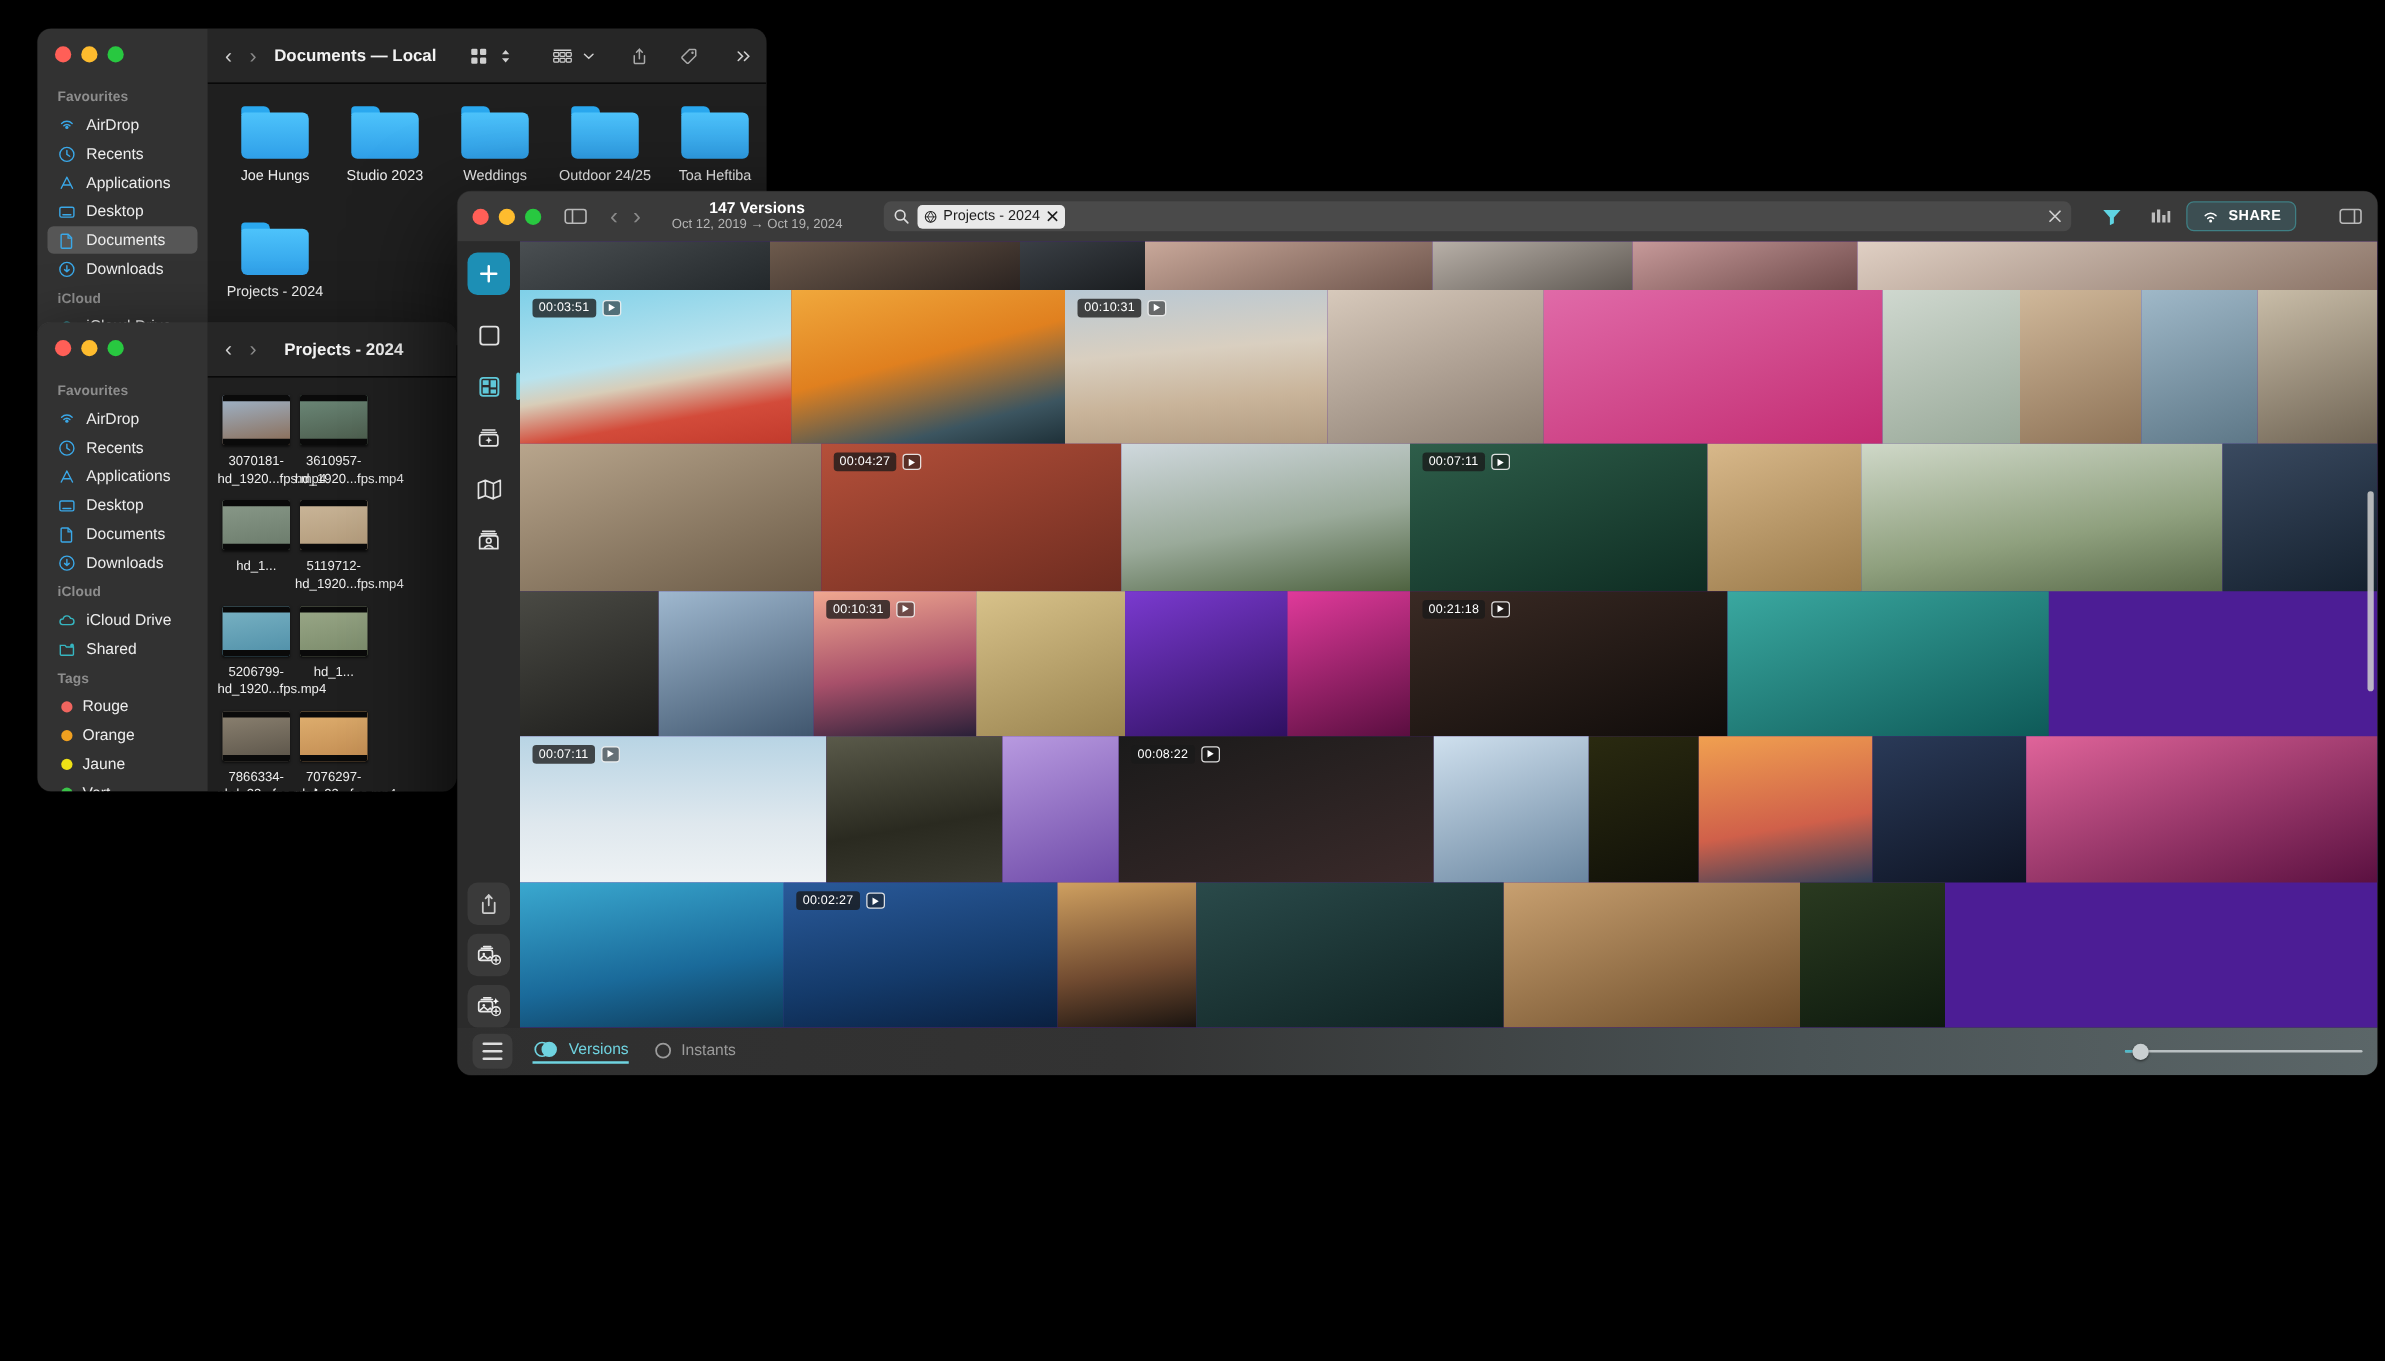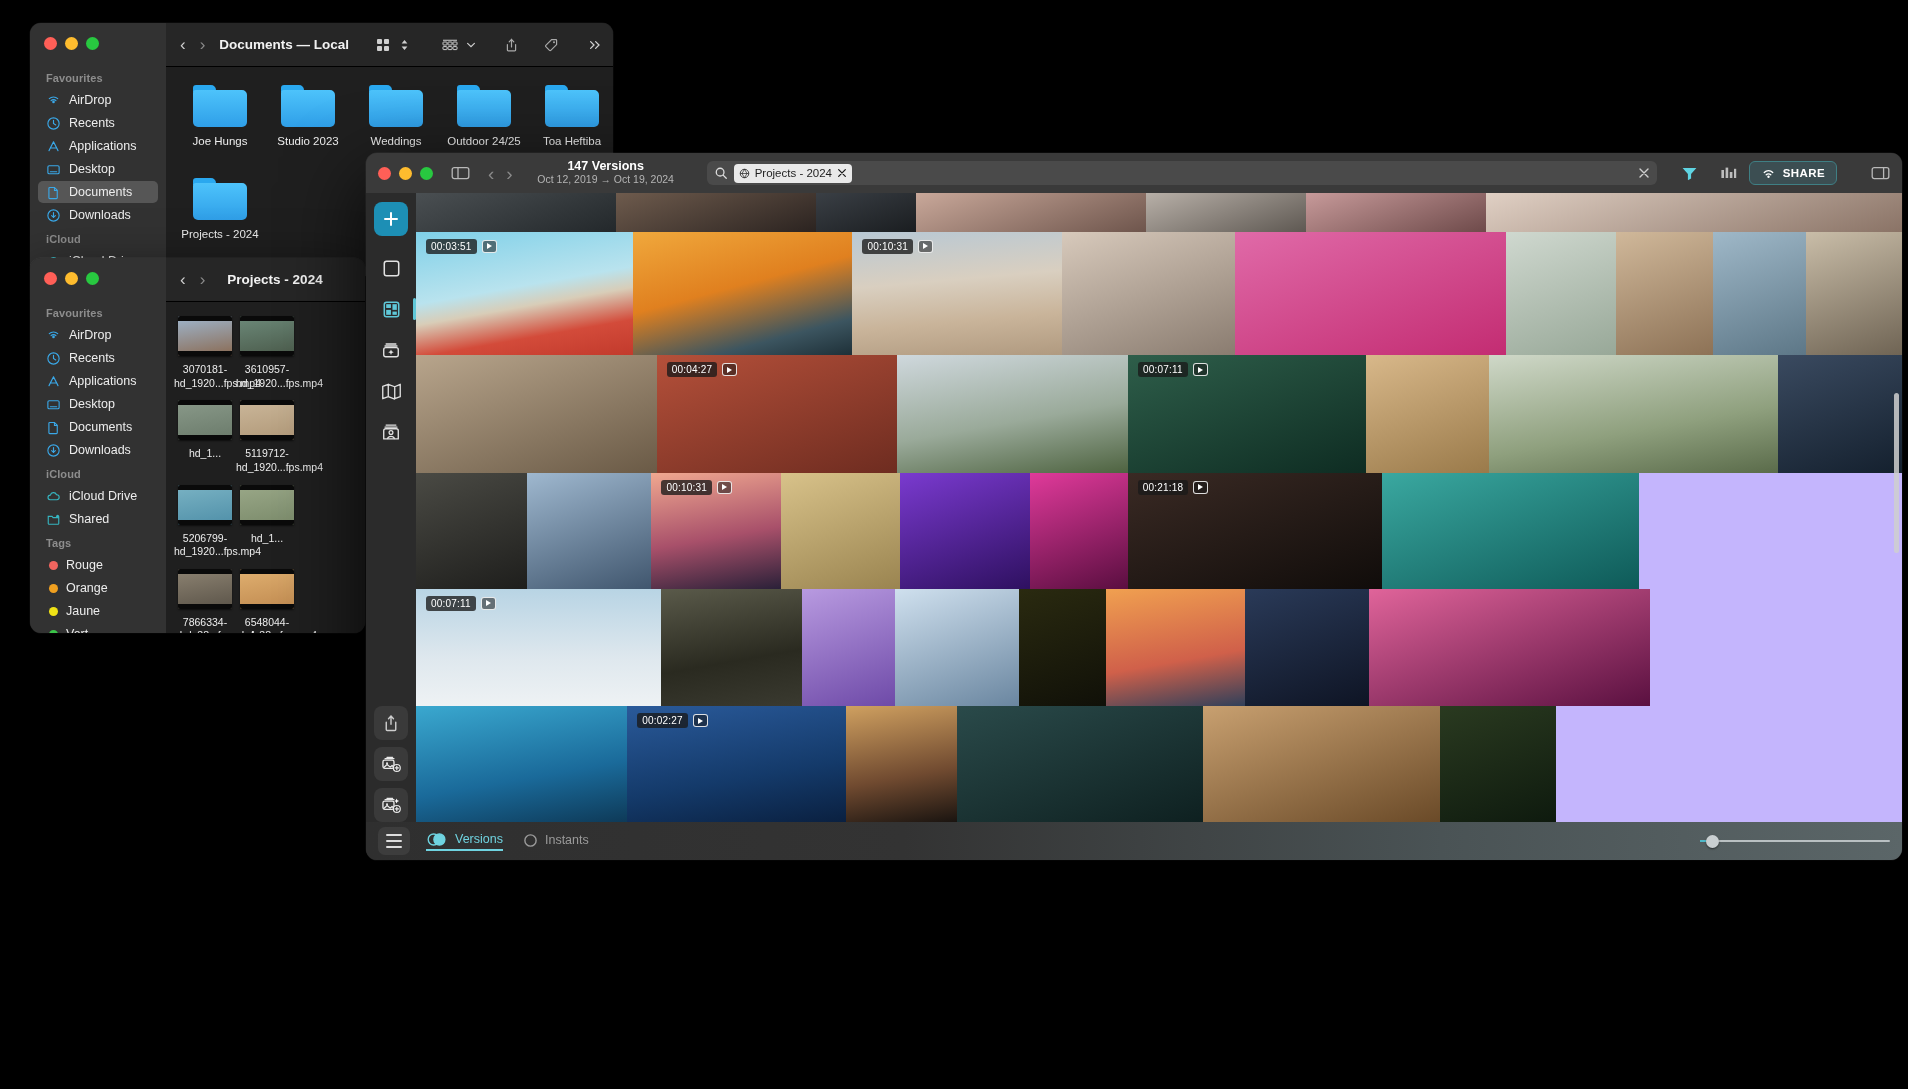--- a/index.html
+++ b/index.html
@@ -128,21 +128,21 @@
   }
   .rail-btn.accent { background:#1d8fb5; color:#fff; }
   .rail-btn.soft { background:#3a3a3a; }
   .rail-btn.active { color:#5fc8d8; }
   .rail-btn.active::after {
     content:""; position:absolute; right:-8px; top:6px;
     width:3px; height:22px; background:#5fc8d8; border-radius:2px;
   }
   .rail-spacer { flex:1; }
 
-  .content { flex:1; min-width:0; position:relative; background:#c4b5fd; overflow:hidden; }
+  .content { flex:1; min-width:0; position:relative; background:#4c1d95; overflow:hidden; }
   .mosaic { position:absolute; inset:0; display:flex; flex-direction:column; }
   .mrow { display:flex; width:100%; }
   .cellimg { position:relative; overflow:hidden; flex:0 0 auto; height:100%; }
   .badge {
     position:absolute; display:flex; align-items:center; gap:5px;
   }
   .tstamp {
     background:rgba(25,25,25,.78); color:#fff; font-size:10px;
     padding:2px 5px; border-radius:3px; letter-spacing:.2px;
     font-family:"Liberation Sans", sans-serif;
@@ -495,21 +495,21 @@
               <div class="bars b"></div>
             </div>
             <div class="fname2">7866334-</div>
             <div class="fname2">uhd_38...fps.mp4</div>
           </div>
           <div class="fcell" style="width: 62px; flex: 0 0 62px; margin-bottom: 10px;">
             <div class="thumb" style="background:linear-gradient(170deg,#e0b070,#c08a50);">
               <div class="bars t"></div>
               <div class="bars b"></div>
             </div>
-            <div class="fname2">6548044-</div>
+            <div class="fname2">7076297-</div>
             <div class="fname2">uhd_38...fps.mp4</div>
           </div>
         </div>
     </div>
   </div>
 
   <div class="app">
 
     <div class="app-tb">
       <div class="traffic">
@@ -747,20 +747,28 @@
               <div class="cellimg" style="width: 16.4645%; background: linear-gradient(rgb(184, 212, 228) 0%, rgb(223, 232, 238) 60%, rgb(238, 242, 244) 100%);">
                 <div class="badge" style="left: 10px; top: 7px;">
                   <span class="tstamp">00:07:11</span>
                   <span class="playbtn">
                     <i></i>
                   </span>
                 </div>
               </div>
               <div class="cellimg" style="width: 9.53206%; background: linear-gradient(170deg, rgb(90, 90, 74) 0%, rgb(42, 42, 32) 60%, rgb(58, 58, 48) 100%);"></div>
               <div class="cellimg" style="width: 6.23917%; background: linear-gradient(160deg, rgb(184, 154, 224), rgb(110, 74, 168));"></div>
+              <div class="cellimg" style="width: 16.9844%; background: linear-gradient(160deg, rgb(26, 26, 26), rgb(58, 42, 42));">
+                <div class="badge" style="left: 10px; top: 7px;">
+                  <span class="tstamp">00:08:22</span>
+                  <span class="playbtn">
+                    <i></i>
+                  </span>
+                </div>
+              </div>
               <div class="cellimg" style="width: 8.31889%; background: linear-gradient(160deg, rgb(207, 224, 238), rgb(106, 134, 160));"></div>
               <div class="cellimg" style="width: 5.89255%; background: linear-gradient(160deg, rgb(42, 42, 16), rgb(16, 16, 8));"></div>
               <div class="cellimg" style="width: 9.35875%; background: linear-gradient(170deg, rgb(240, 160, 80) 0%, rgb(208, 96, 74) 60%, rgb(48, 64, 90) 100%);"></div>
               <div class="cellimg" style="width: 8.31889%; background: linear-gradient(160deg, rgb(42, 58, 88), rgb(14, 20, 36));"></div>
               <div class="cellimg" style="width: 18.8908%; background: linear-gradient(160deg, rgb(224, 100, 154), rgb(90, 16, 64));"></div>
             </div>
             <div class="mrow" style="height: 18.4049%;">
               <div class="cellimg" style="width: 14.2096%; background: linear-gradient(170deg, rgb(58, 168, 207) 0%, rgb(26, 106, 154) 60%, rgb(14, 58, 88) 100%);"></div>
               <div class="cellimg" style="width: 14.7425%; background: linear-gradient(170deg, rgb(42, 90, 154) 0%, rgb(20, 58, 106) 60%, rgb(10, 32, 64) 100%);">
                 <div class="badge" style="left: 10px; top: 7px;">

